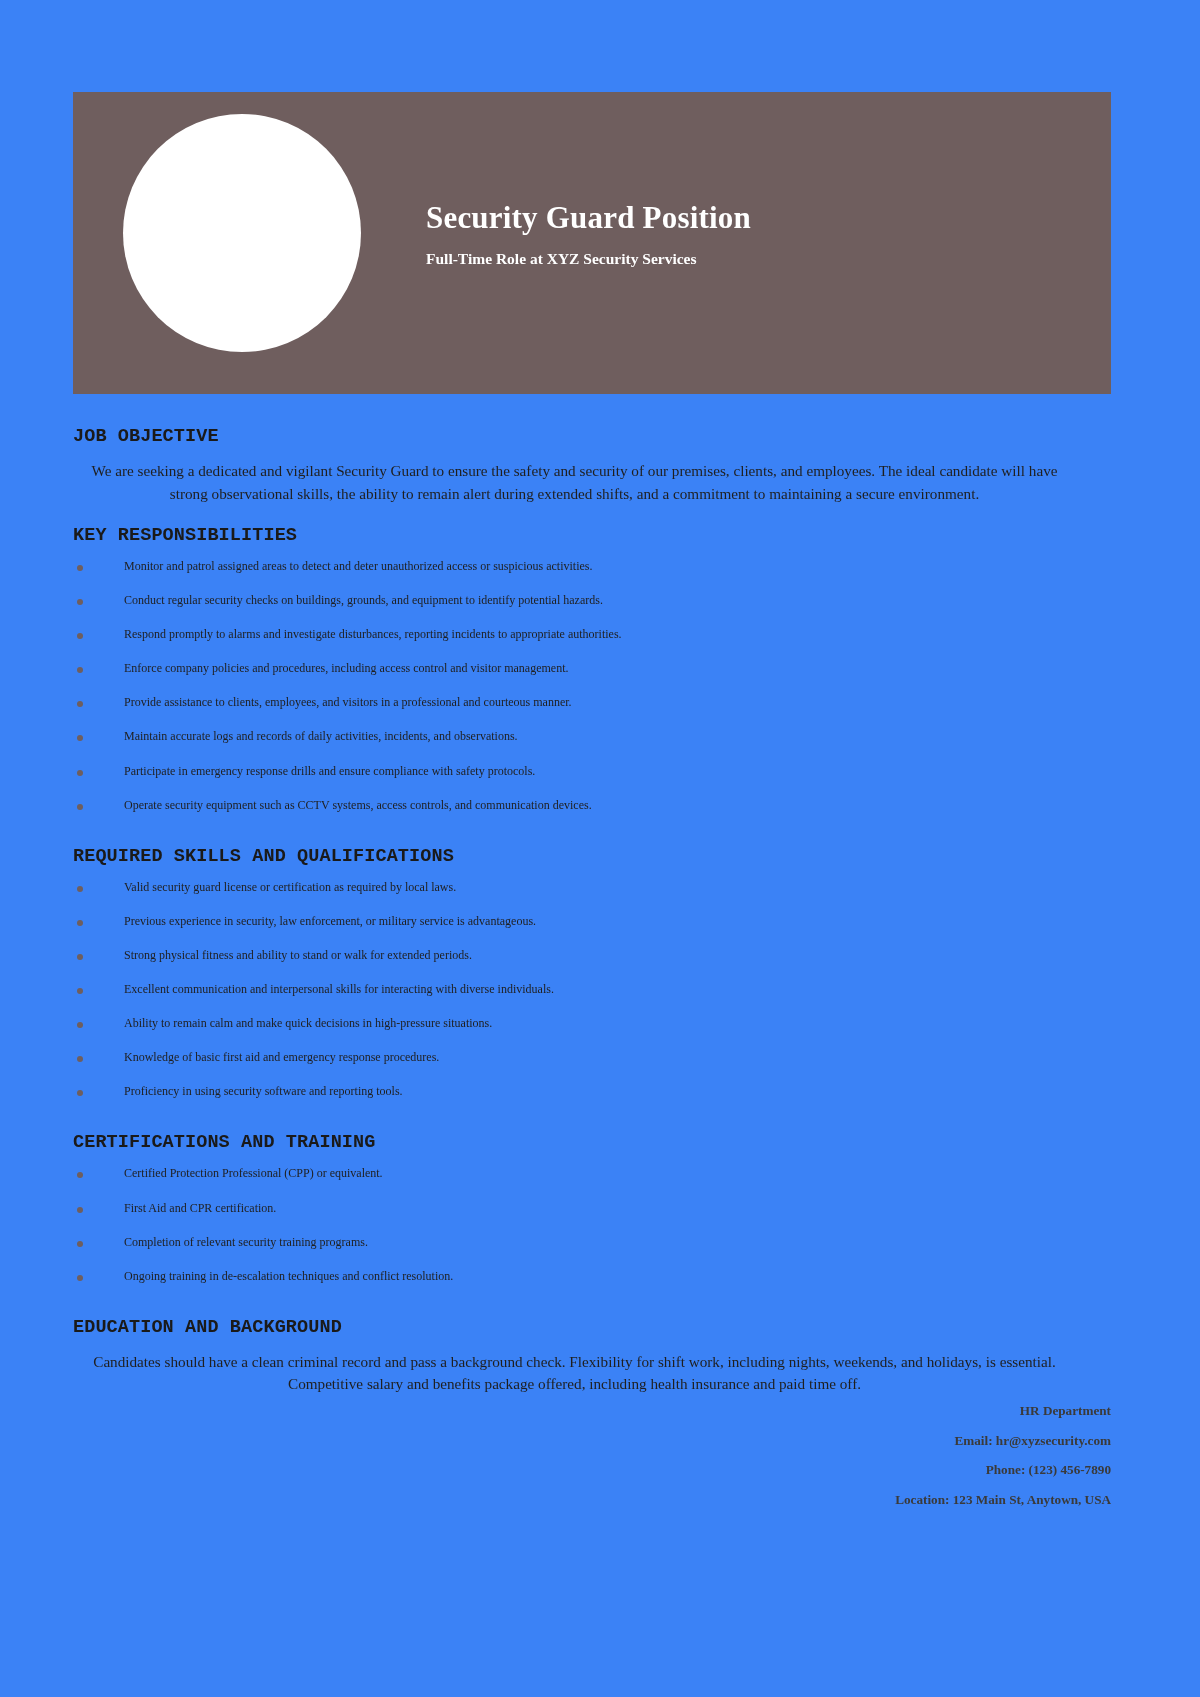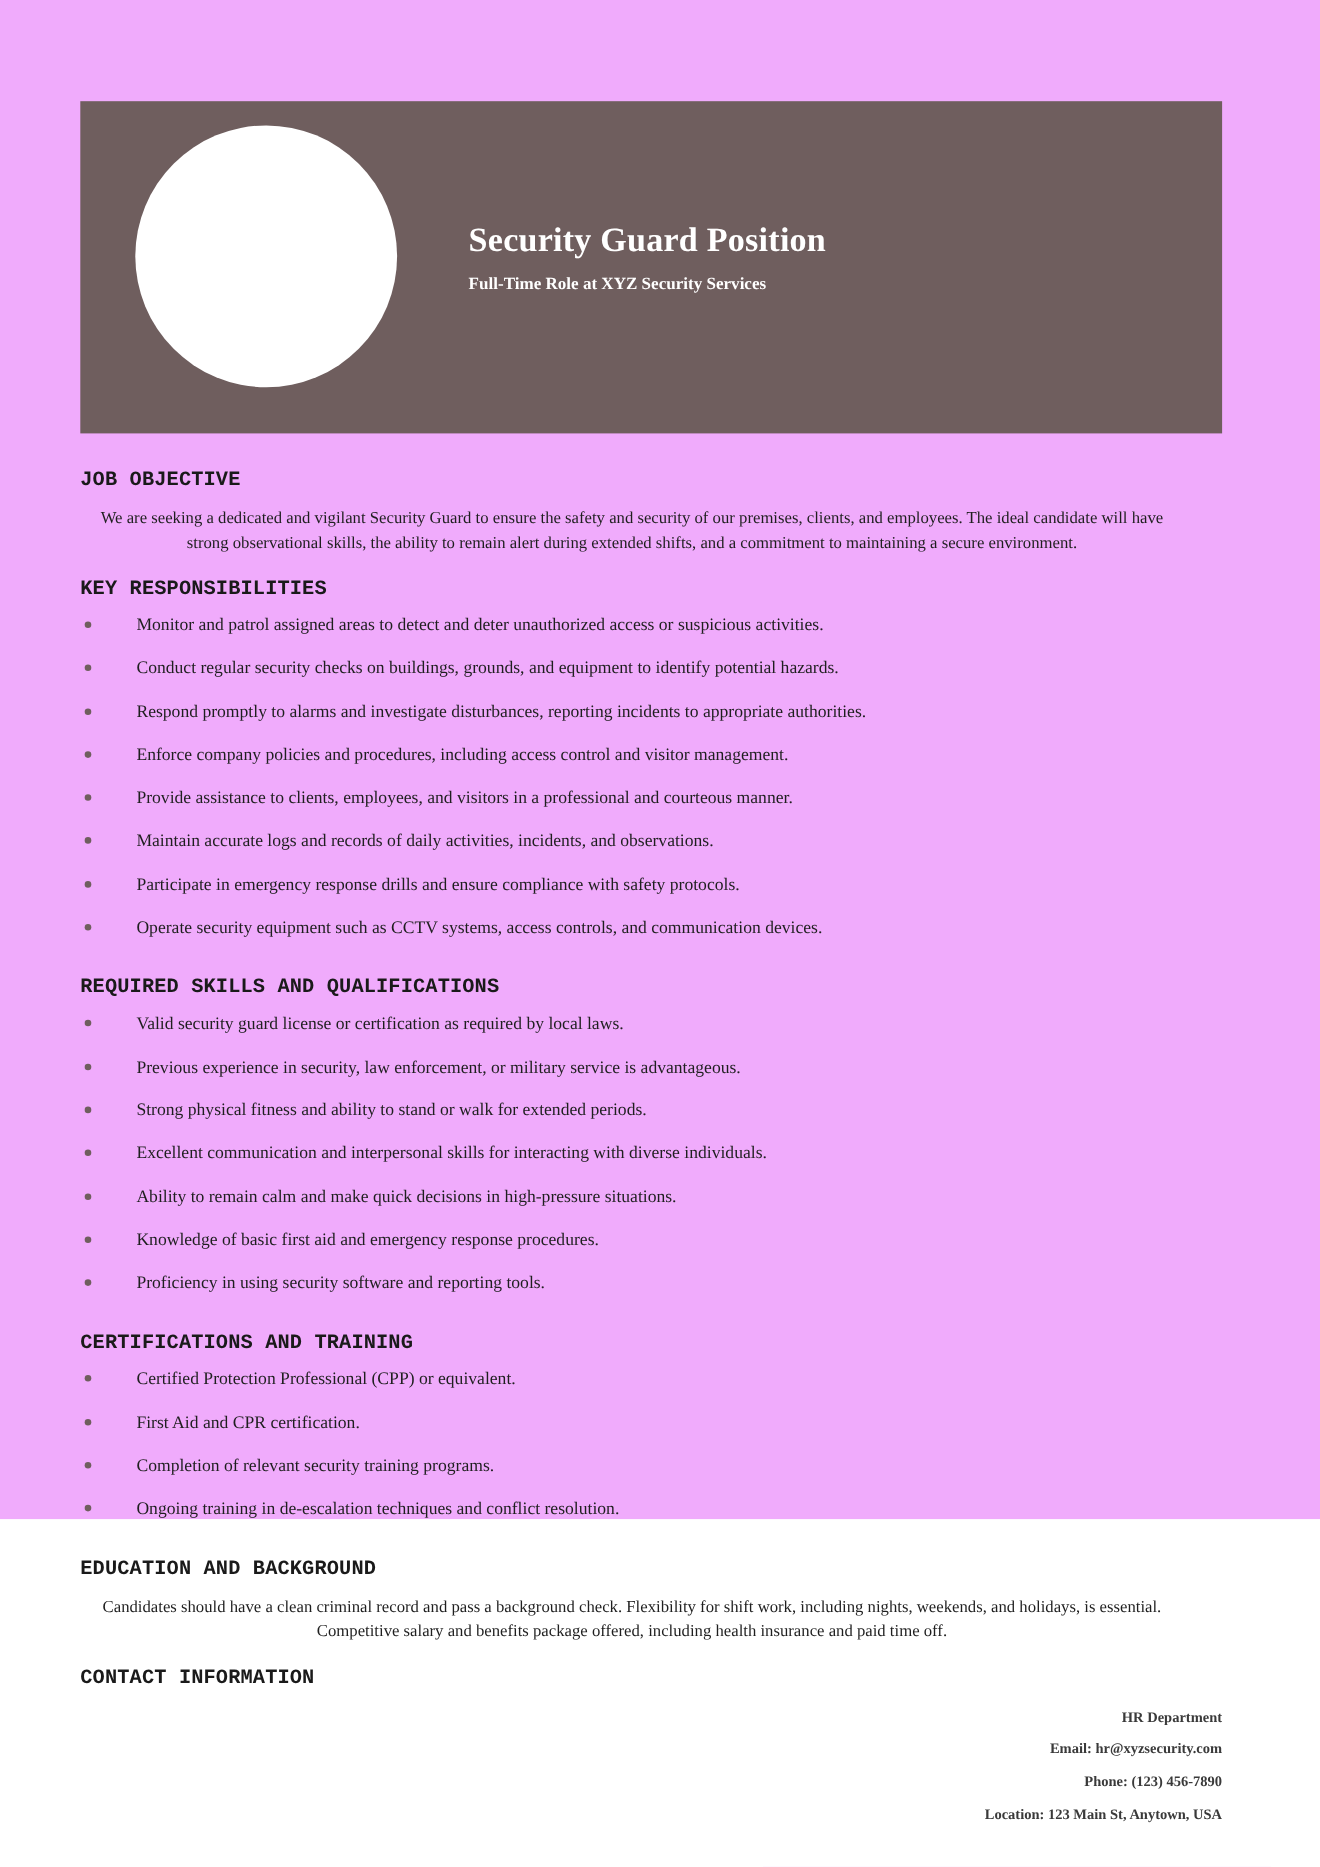--- a/index.html
+++ b/index.html
@@ -12,22 +12,22 @@
     width: 1200px;
     height: 1697px;
     font-family: "Liberation Serif", "DejaVu Serif", serif;
     color: #1a1a1a;
     overflow: hidden;
   }
 
   .page {
     position: relative;
     width: 1200px;
-    height: 1381px;
-    background: #f0abfc;
+    height: 1697px;
+    background: #3b82f6;
     box-sizing: border-box;
   }
 
   
   .header-banner {
     position: absolute;
     left: 73px;
     top: 92px;
     width: 1038px;
     height: 302px;
@@ -101,21 +101,21 @@
   }
 
   ul.bullet-list {
     list-style: none;
     margin: 0;
     padding: 0;
   }
   ul.bullet-list li {
     position: relative;
     font-family: "Liberation Serif", "DejaVu Serif", serif;
-    font-size: 16px;
+    font-size: 12px;
     line-height: 1.3;
     color: #1f1f1f;
     padding: 0 0 0 51px;
     margin: 0 0 18.5px 0;
   }
   ul.bullet-list li::before {
     content: "";
     position: absolute;
     left: 4px;
     top: 6px;
@@ -194,21 +194,20 @@
         <li>Ongoing training in de-escalation techniques and conflict resolution.</li>
       </ul>
     </div>
 
     <div class="section">
       <h2 class="section-heading">EDUCATION AND BACKGROUND</h2>
       <p class="para">Candidates should have a clean criminal record and pass a background check. Flexibility for shift work, including nights, weekends, and holidays, is essential. Competitive salary and benefits package offered, including health insurance and paid time off.</p>
     </div>
 
     <div class="section">
-      <h2 class="section-heading">CONTACT INFORMATION</h2>
       <div class="contact-block">
         <div class="contact-line">HR Department</div>
         <div class="contact-line">Email: hr@xyzsecurity.com</div>
         <div class="contact-line">Phone: (123) 456-7890</div>
         <div class="contact-line">Location: 123 Main St, Anytown, USA</div>
       </div>
     </div>
 
   </div>
 </div>

